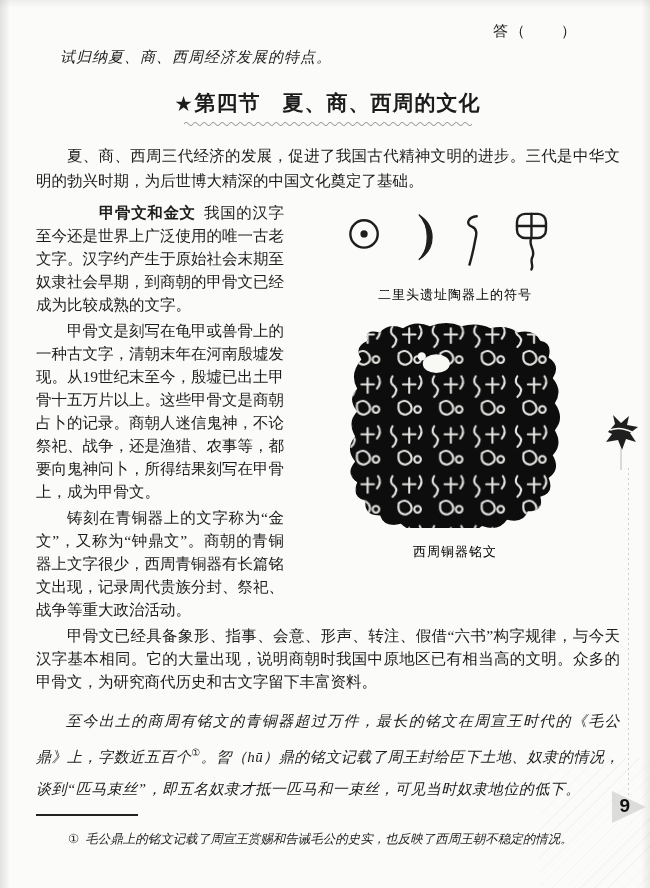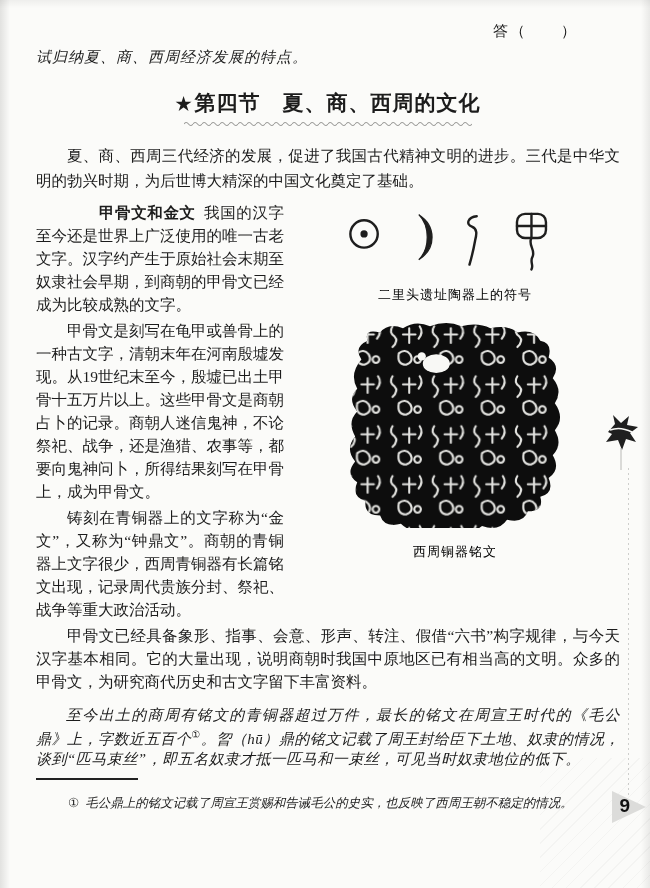--- a/index.html
+++ b/index.html
@@ -15,40 +15,40 @@
   .edge-right { position:absolute; right:0; top:0; width:9px; height:100%;
     background:linear-gradient(to left, rgba(0,0,0,0.07), rgba(0,0,0,0)); }
   .corner-texture { position:absolute; right:0; bottom:0; width:110px; height:130px;
     background:repeating-linear-gradient(135deg, rgba(0,0,0,0.05) 0 1px, rgba(0,0,0,0) 1px 10px);
     opacity:.55; }
   .content { position:relative; padding:22px 30px 0 36px; }
 
   .answer-line { text-align:right; padding-right:42px; font-size:15px; letter-spacing:2px; }
   .exercise-heading { margin-top:13px; margin-left:21px; font-size:15px; font-weight:700;
     font-family:"Liberation Sans","DejaVu Sans",sans-serif; }
-  .exercise-question { margin-top:7px; font-size:15px; font-style:italic; letter-spacing:1px; }
+  .exercise-question { margin-top:7px; font-size:15px; font-style:italic; letter-spacing:1px;margin-left:24px; }
 
   .section-title { margin-top:22px; text-align:center; font-size:21px; font-weight:700;
     font-family:Liberation Serif, serif; letter-spacing:1px; }
   .section-title .star { font-size:18px; margin-right:2px; }
   .title-underline { display:block; margin:3px auto 0 auto; }
 
   .article { margin-top:16px; font-size:15.5px; line-height:23px; text-align:justify; }
   .article p { margin:0; text-indent:2em; }
   .article p + p { margin-top:3px; }
   .p1 { line-height:25px; margin-bottom:8px !important; }
   .lead { font-weight:700; font-family:"Liberation Sans","DejaVu Sans",sans-serif; margin-right:.55em;padding-left:32px; }
 
   .figure-col { float:right; width:330px; margin-left:6px; margin-bottom:28px; }
   .figure { text-align:center; }
   .figure + .figure { margin-top:14px; }
   .fig-caption { font-size:13px; margin-top:6px; color:#000000; letter-spacing:1px; }
   .symbols-wrap { padding-top:4px; }
 
-  .kaiti-para { clear:both; margin-top:12px; font-size:15px; line-height:20px;
+  .kaiti-para { clear:both; margin-top:12px; font-size:15px; line-height:32px;
     font-style:italic; text-indent:2em; text-align:justify; letter-spacing:.5px; }
   .kaiti-para sup { font-size:10px; font-style:normal; }
 
   .footnote-divider { margin-top:9px; width:102px; border:0; border-top:2px solid #222; margin-left:0; }
   .footnote { margin-top:14px; font-size:12.5px; line-height:18px; padding-left:32px; font-style:italic; }
   .footnote .fn-marker { margin-right:6px; font-style:normal; }
 
   .margin-plant { position:absolute; right:8px; top:412px; }
   .margin-thread { position:absolute; right:21px; top:468px; width:1px; height:330px;
     background:repeating-linear-gradient(to bottom, rgba(0,0,0,0.18) 0 2px, rgba(0,0,0,0) 2px 5px); }

